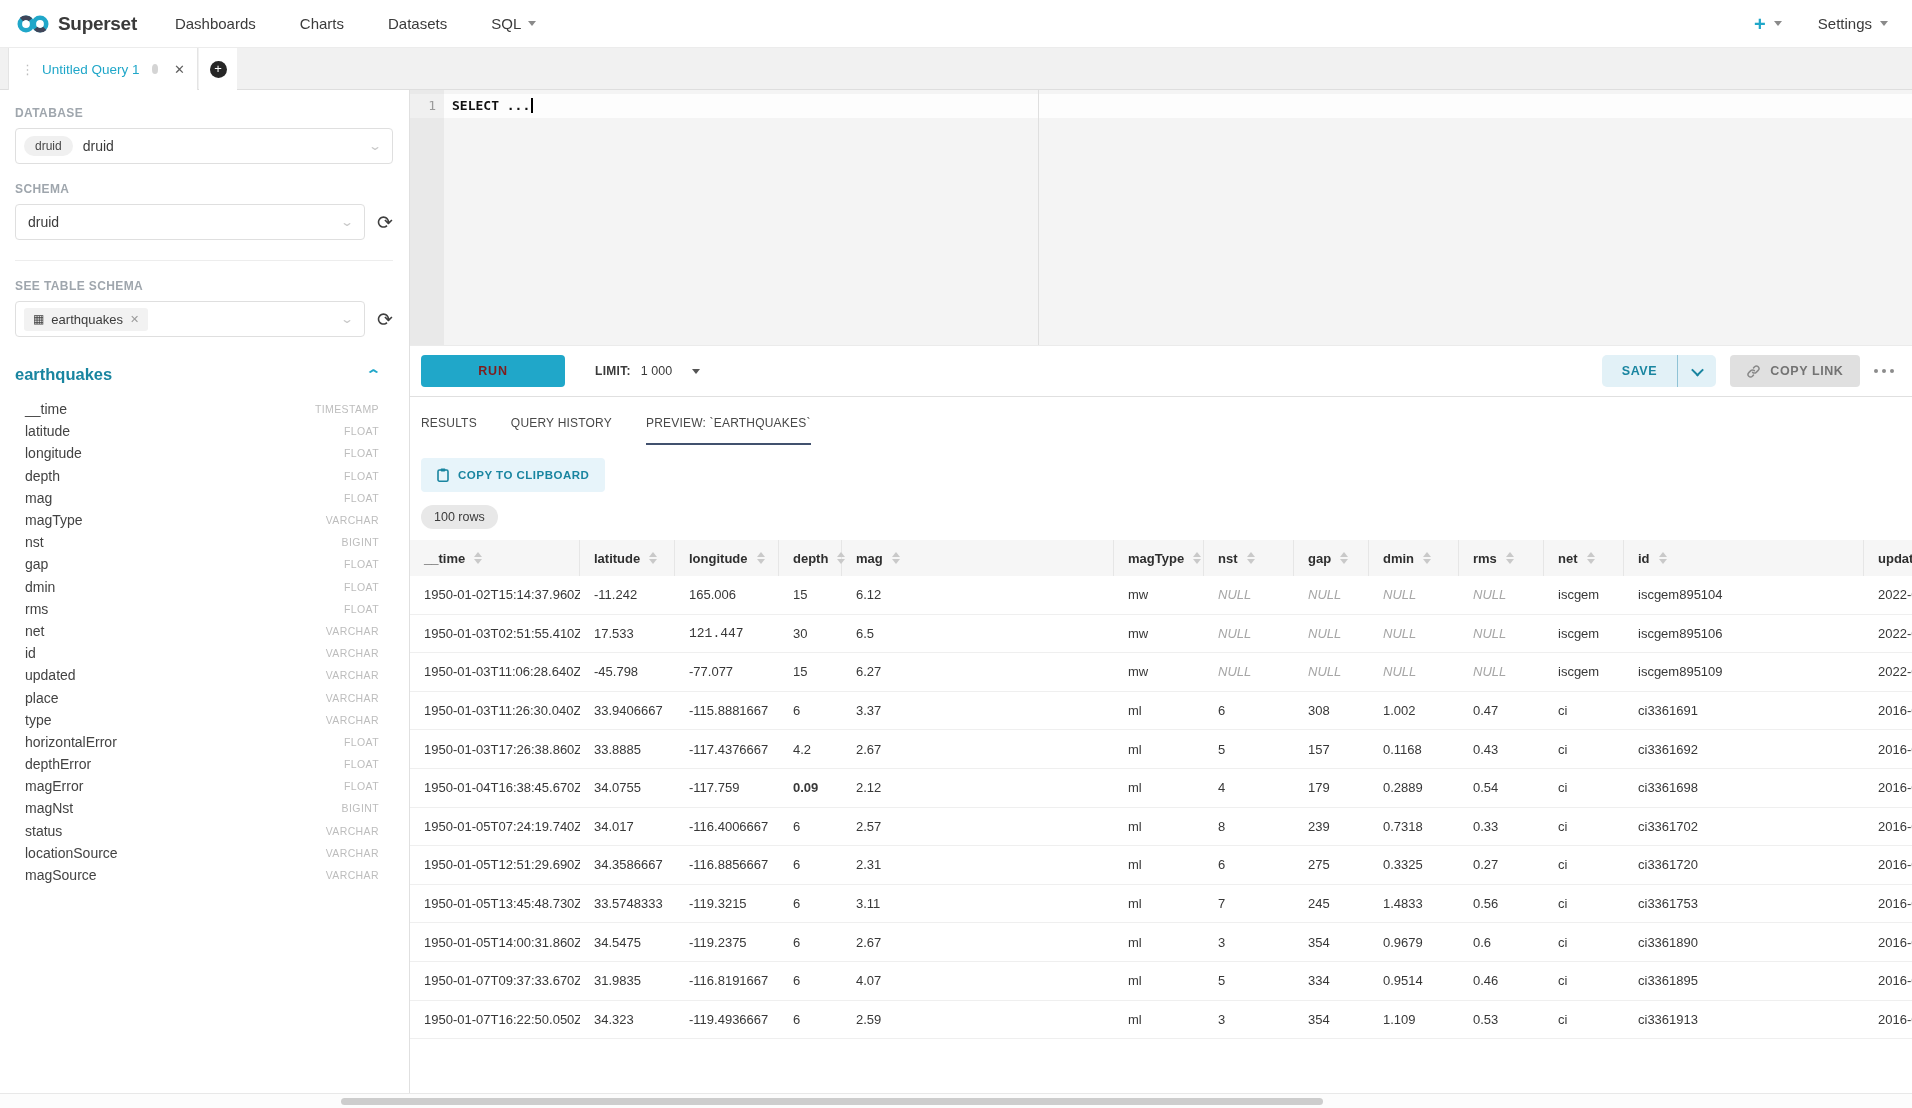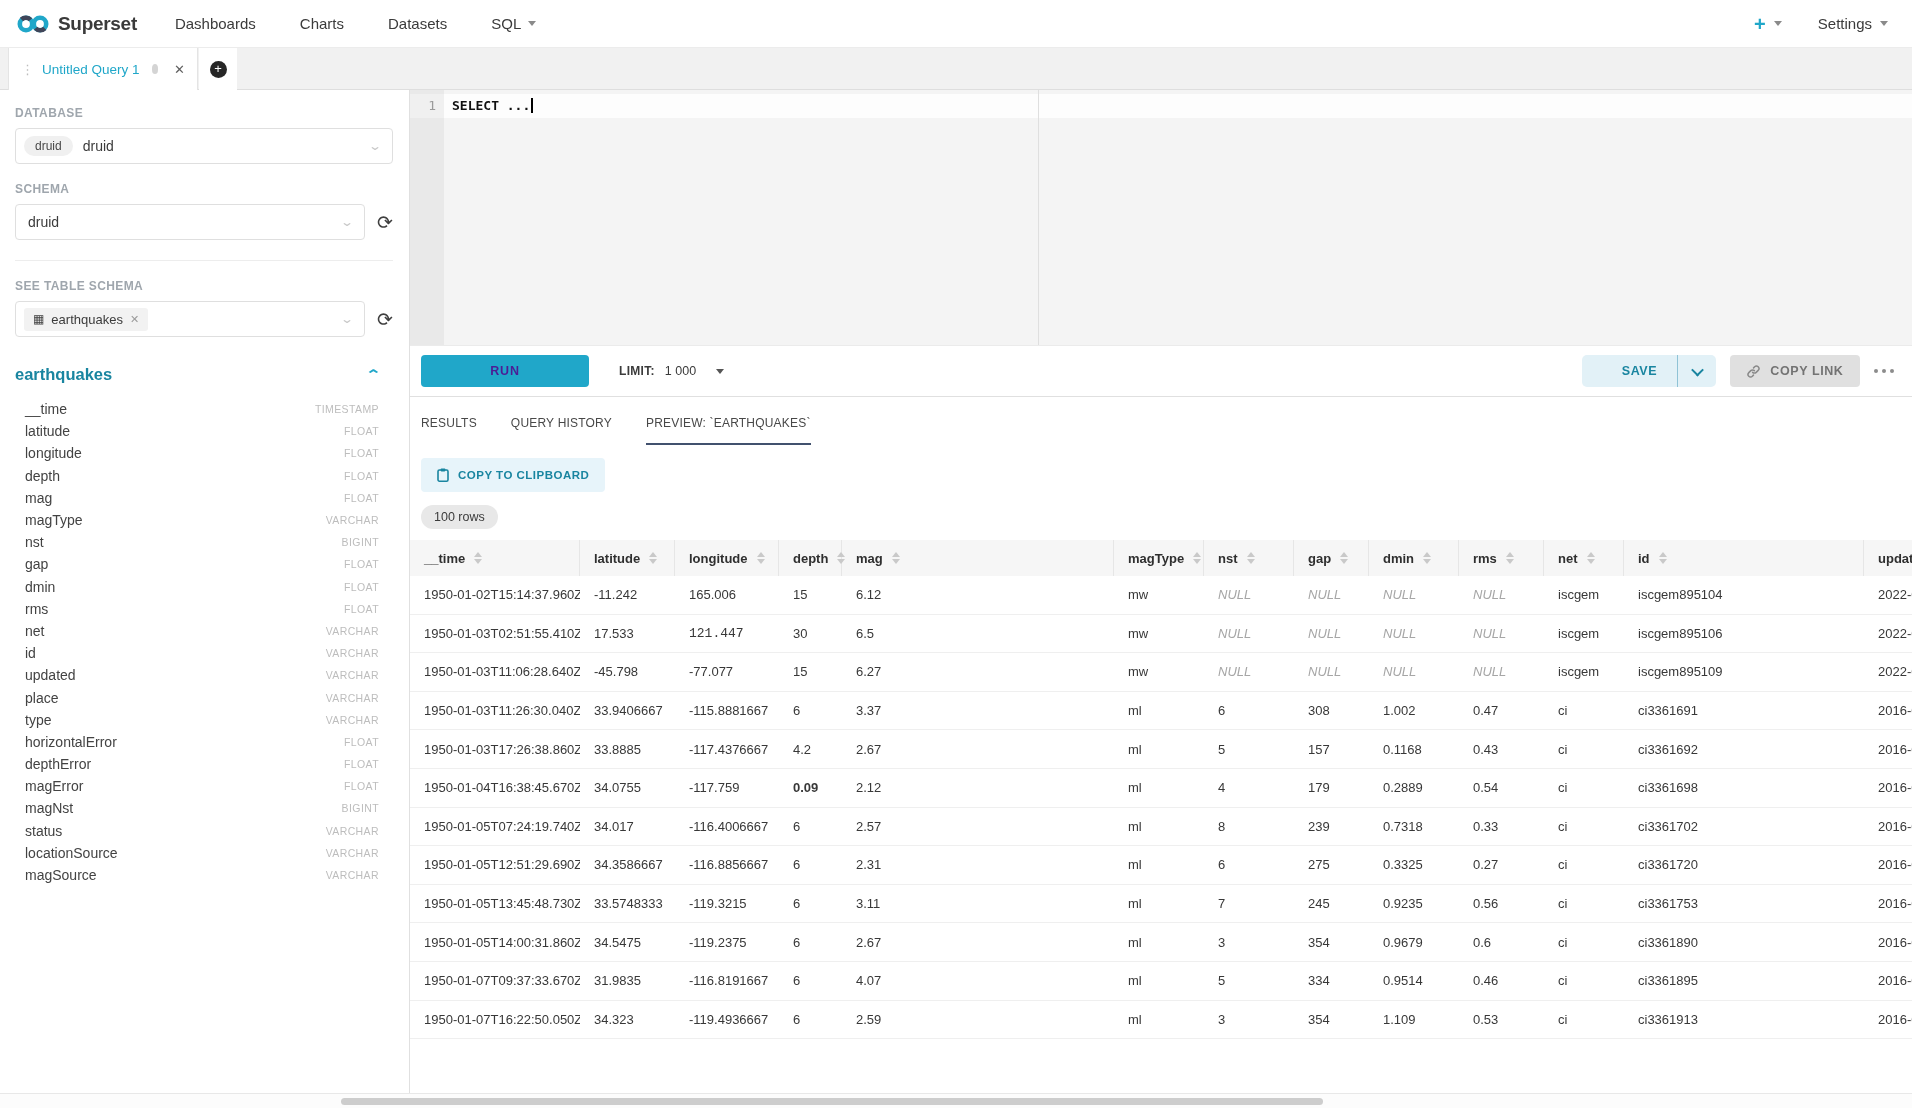--- a/index.html
+++ b/index.html
@@ -70,28 +70,28 @@
                      font-family:"DejaVu Sans Mono", monospace; font-size:13px; color:#9a9a9a; }
   #editor .code { position:absolute; left:42px; top:8px; font-family:"DejaVu Sans Mono", monospace;
                   font-size:13px; font-weight:bold; color:#111; }
   #editor .cursor { display:inline-block; width:1.5px; height:15px; background:#000; vertical-align:text-bottom; margin-left:1px; }
   #editor .print-margin { position:absolute; left:628px; top:0; bottom:0; width:1px; background:#dfdfdf; }
 
   
   #toolbar { position:absolute; left:410px; top:345px; width:1502px; height:52px; background:#fff;
              border-top:1px solid #ebebeb; border-bottom:1px solid #e0e0e0;
              display:flex; align-items:center; padding:0 18px 0 11px; }
-  .run-btn { width:168px; height:32px; background:#20a7c9; border:none; border-radius:4px;
-             color:#4c1d95; font-family:inherit; font-size:12.5px; font-weight:bold; letter-spacing:0.8px; cursor:pointer; }
+  .run-btn { width:144px; height:32px; background:#20a7c9; border:none; border-radius:4px;
+             color:#7f1d1d; font-family:inherit; font-size:12.5px; font-weight:bold; letter-spacing:0.8px; cursor:pointer; }
   .limit-group { display:flex; align-items:center; margin-left:30px; gap:10px; cursor:pointer; }
   .limit-label { font-size:12px; font-weight:bold; color:#3b3b3b; letter-spacing:0.3px; }
   .limit-value { font-size:12.5px; color:#3b3b3b; }
   .limit-caret { margin-left:10px; border-top-color:#555; }
   .toolbar-spacer { flex:1; }
-  .save-split { display:flex; align-items:stretch; height:32px; background:#e2f1f7; border-radius:5px; overflow:hidden;padding-left:20px; }
+  .save-split { display:flex; align-items:stretch; height:32px; background:#e2f1f7; border-radius:5px; overflow:hidden; }
   .save-main { padding:0 20px; display:flex; align-items:center; color:#1985a0;
                font-size:12.5px; font-weight:bold; letter-spacing:0.6px; cursor:pointer; }
   .save-sep { width:1px; background:#8fc3d6; }
   .save-caret-zone { width:38px; display:flex; align-items:center; justify-content:center; cursor:pointer; }
   .chev-down { width:9px; height:9px; border-right:2.2px solid #1985a0; border-bottom:2.2px solid #1985a0;
                transform:rotate(45deg) translate(-1px,-1px); }
   .copylink-btn { margin-left:14px; height:32px; background:#e0e0e0; border:none; border-radius:4px;
                   display:flex; align-items:center; gap:9px; padding:0 16px; cursor:pointer;
                   color:#737373; font-family:inherit; font-size:12.5px; font-weight:bold; letter-spacing:0.6px; }
   .dots-menu { margin-left:14px; display:flex; gap:3.5px; cursor:pointer; }
@@ -602,21 +602,21 @@
         </div>
         <div class="tr">
           <div class="td" style="width: 170px; flex: 0 0 170px;">1950-01-05T13:45:48.730Z</div>
           <div class="td" style="width: 95px; flex: 0 0 95px;">33.5748333</div>
           <div class="td" style="width: 104px; flex: 0 0 104px;">-119.3215</div>
           <div class="td" style="width: 63px; flex: 0 0 63px;">6</div>
           <div class="td" style="width: 272px; flex: 0 0 272px;">3.11</div>
           <div class="td" style="width: 90px; flex: 0 0 90px;">ml</div>
           <div class="td" style="width: 90px; flex: 0 0 90px;">7</div>
           <div class="td" style="width: 75px; flex: 0 0 75px;">245</div>
-          <div class="td" style="width: 90px; flex: 0 0 90px;">0.9235</div>
+          <div class="td" style="width: 90px; flex: 0 0 90px;">1.4833</div>
           <div class="td" style="width: 85px; flex: 0 0 85px;">0.56</div>
           <div class="td" style="width: 80px; flex: 0 0 80px;">ci</div>
           <div class="td" style="width: 240px; flex: 0 0 240px;">ci3361753</div>
           <div class="td" style="width: 240px; flex: 0 0 240px;">2016-0</div>
         </div>
         <div class="tr">
           <div class="td" style="width: 170px; flex: 0 0 170px;">1950-01-05T14:00:31.860Z</div>
           <div class="td" style="width: 95px; flex: 0 0 95px;">34.5475</div>
           <div class="td" style="width: 104px; flex: 0 0 104px;">-119.2375</div>
           <div class="td" style="width: 63px; flex: 0 0 63px;">6</div>

